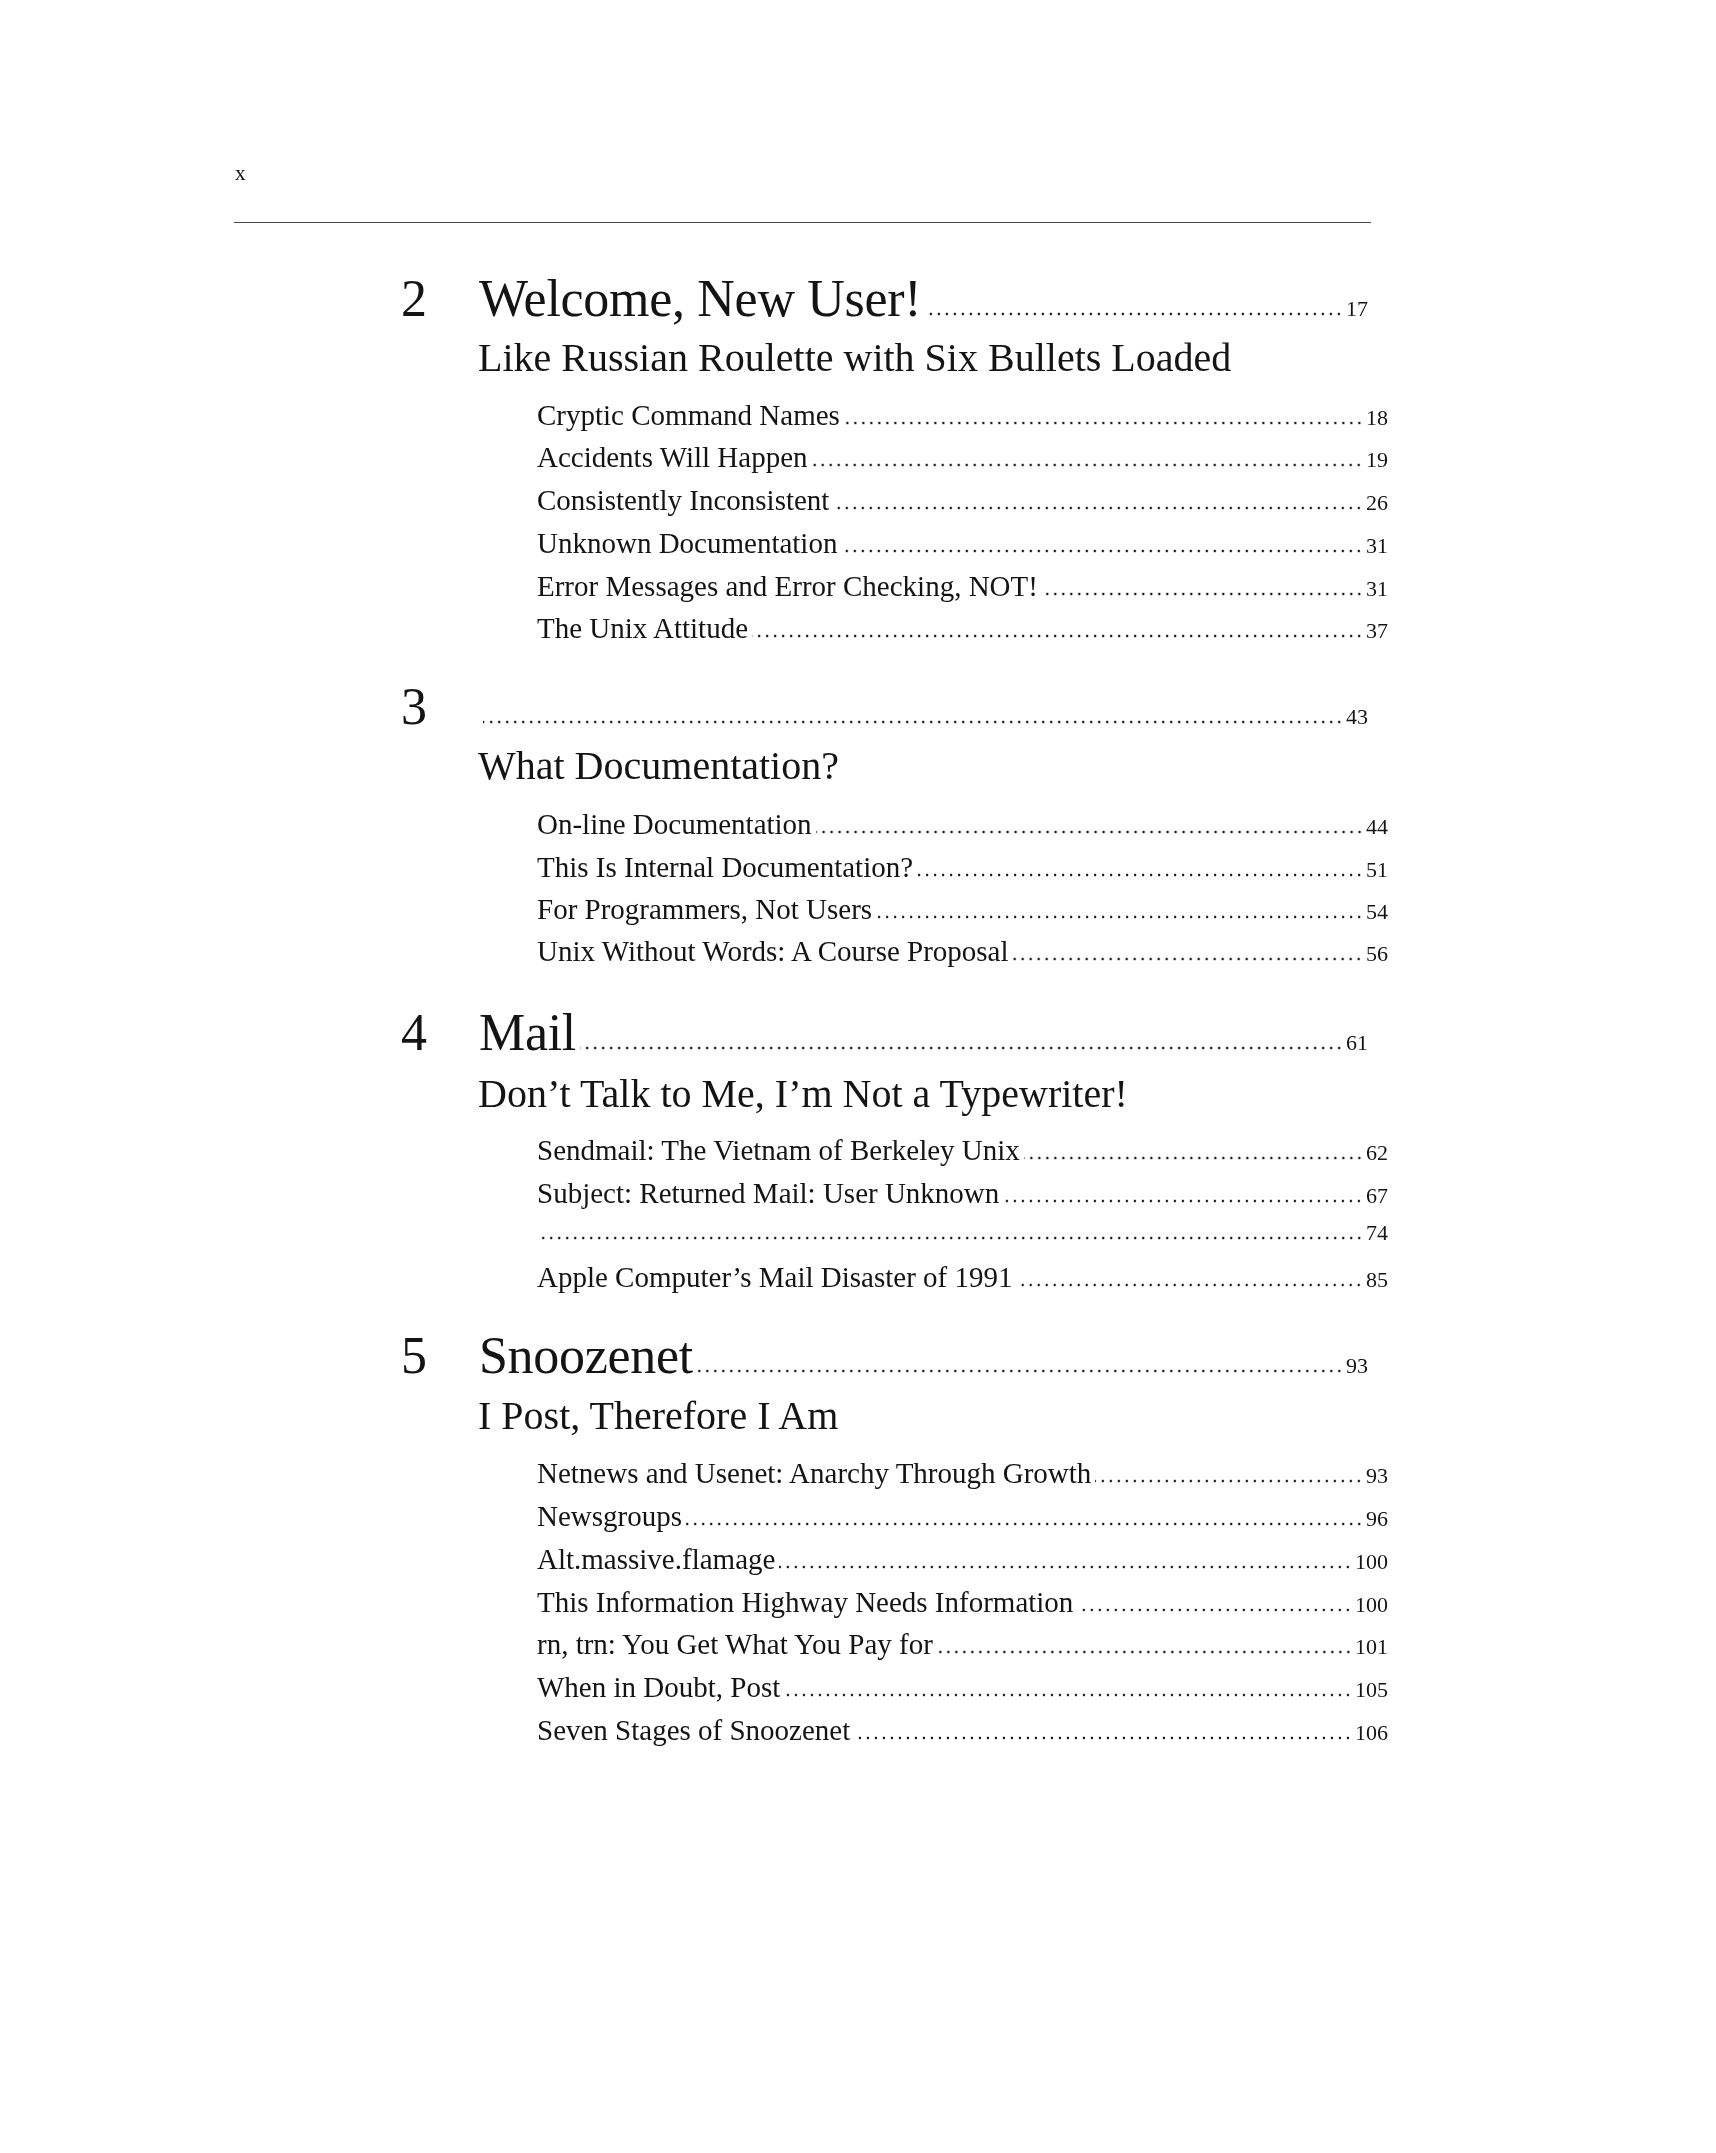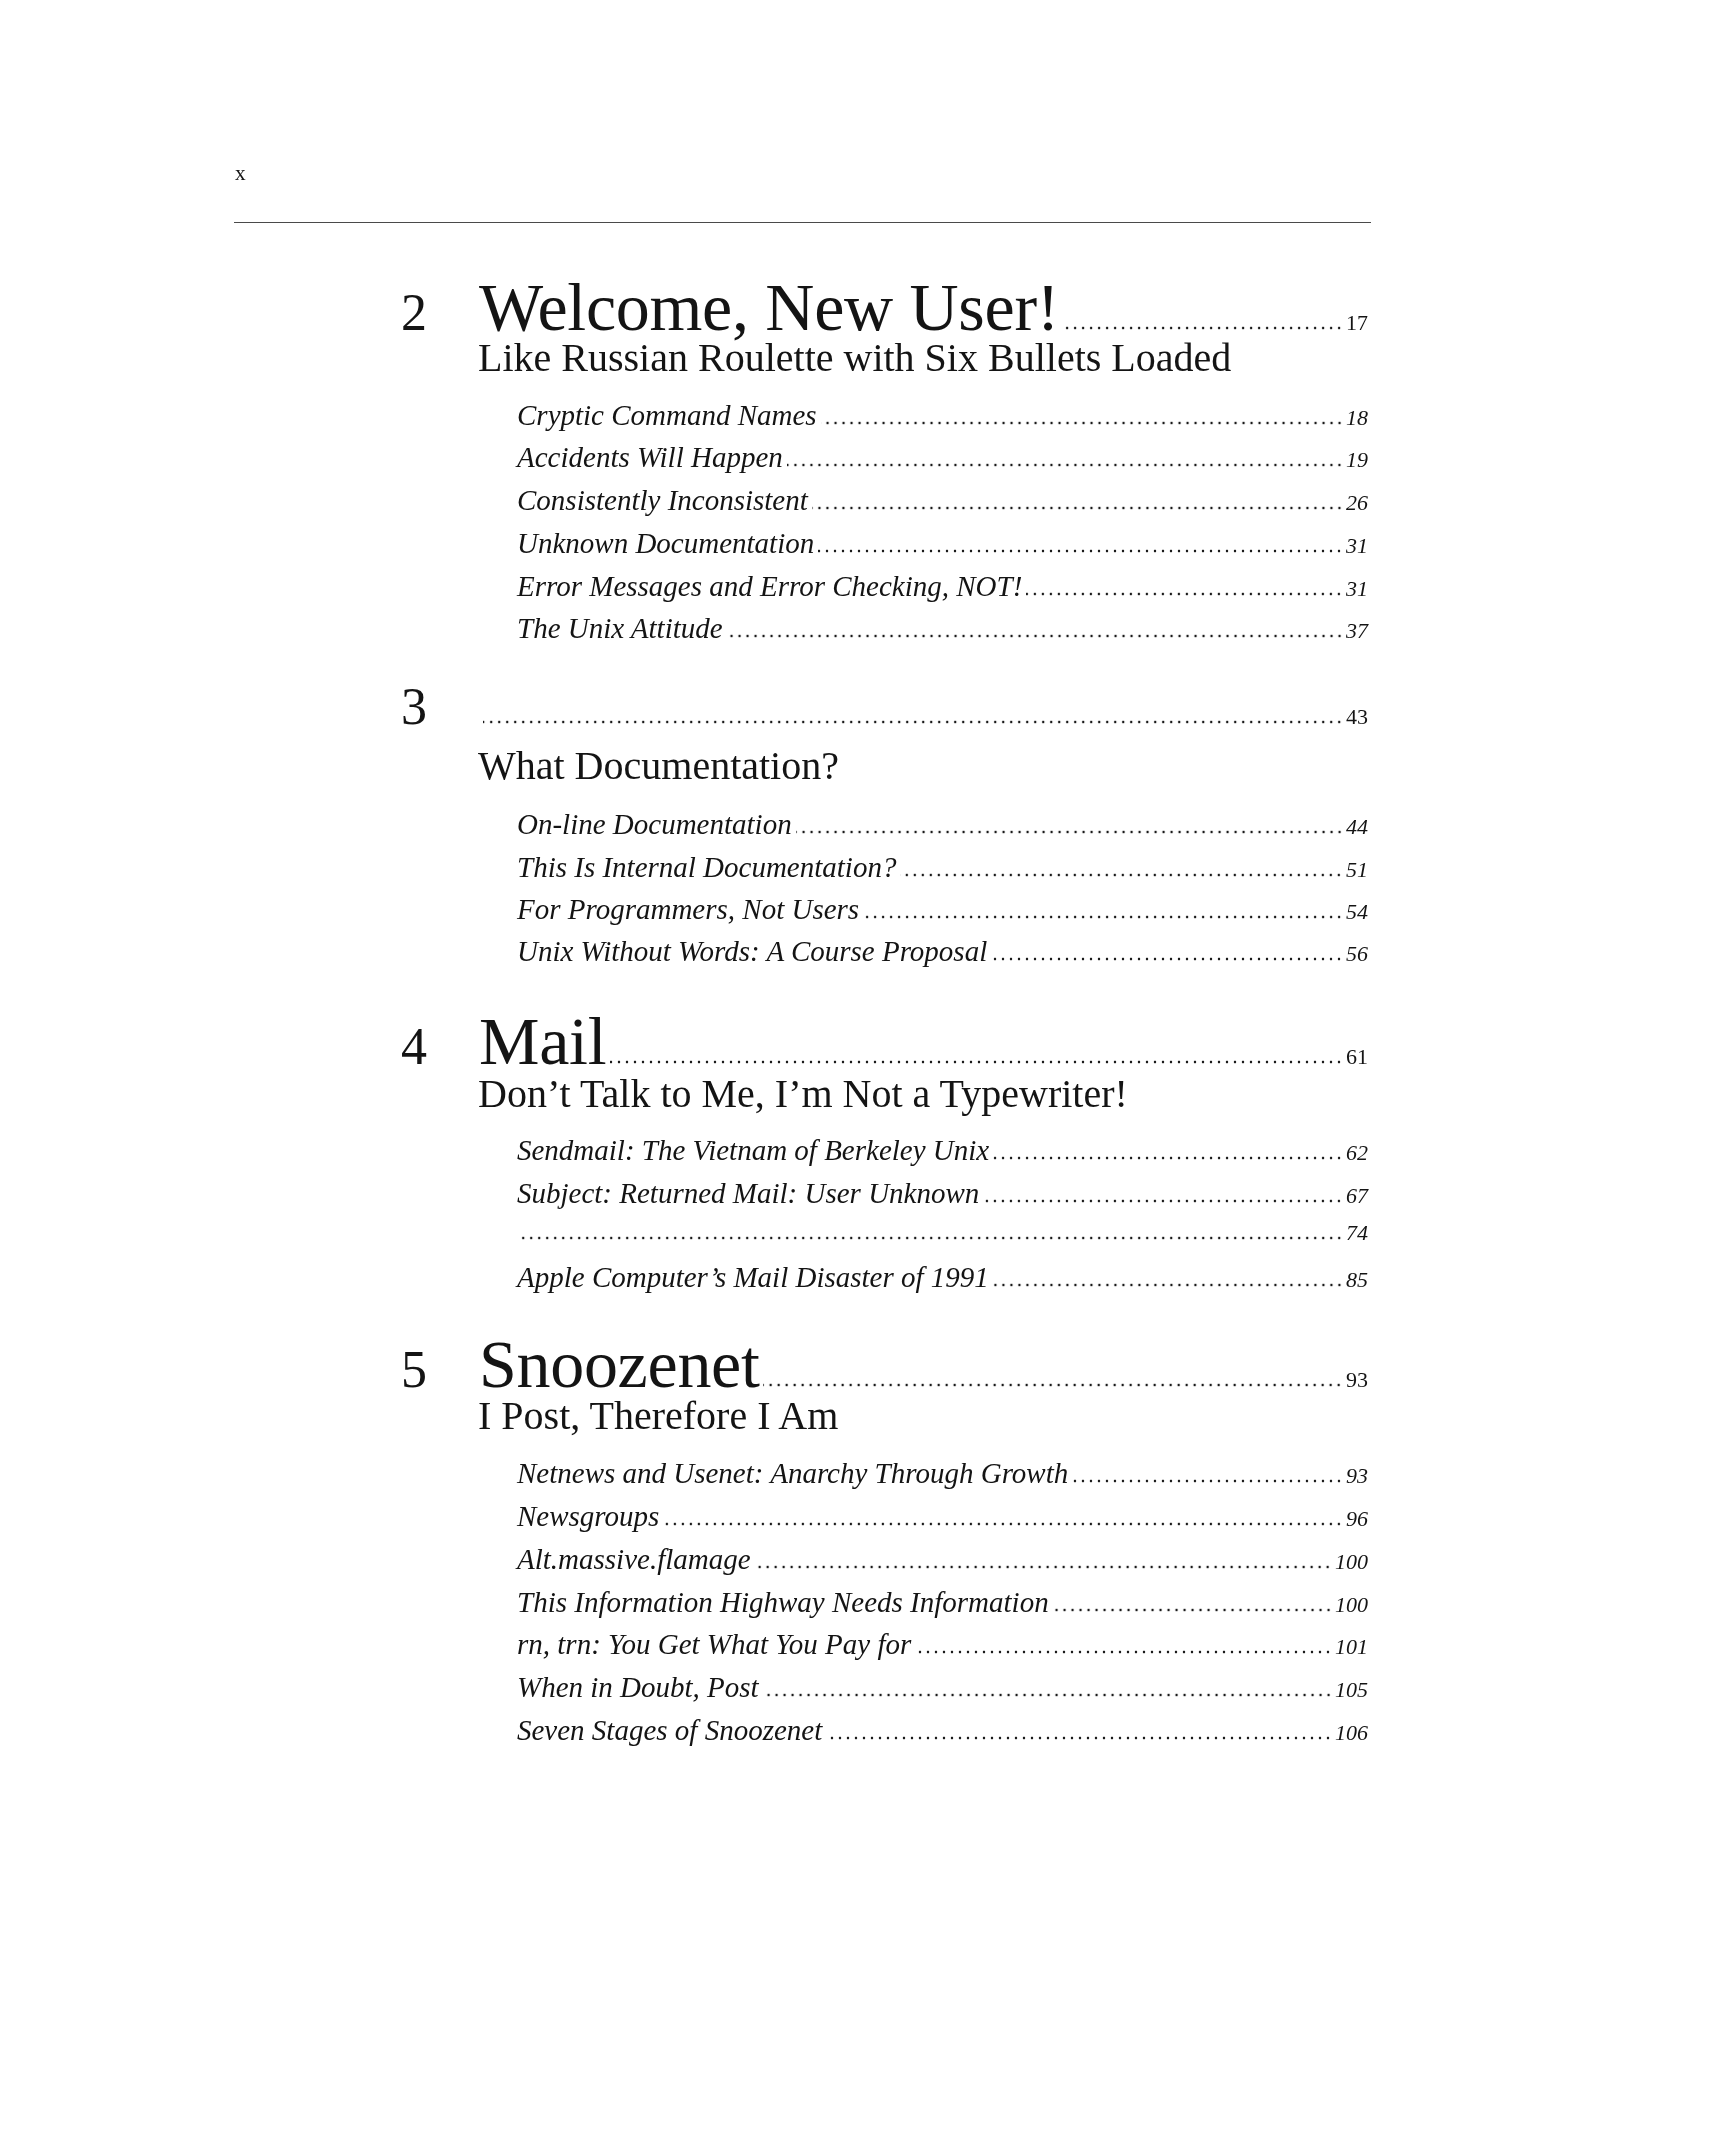--- a/index.html
+++ b/index.html
@@ -40,21 +40,21 @@
   .chapter-line {
     left: 401px;
     width: 967px;
   }
   .chapter-num {
     font-size: 52px;
     width: 78px;
     flex: none;
   }
   .chapter-title {
-    font-size: 68px;
+    font-size: 52px;
     flex: none;
     letter-spacing: -0.3px;
   }
   .leader {
     flex: 1 1 auto;
     display: inline-block;
     height: 3.9px;
     margin: 0 2.9px 0 3.9px;
     background-image: radial-gradient(circle at 50% 50%, #1a1a1a 1.3px, transparent 1.6px);
     background-size: 8px 3.9px;
@@ -67,23 +67,22 @@
     flex: none;
   }
   .subtitle {
     position: absolute;
     left: 478px;
     font-size: 40px;
     line-height: 1;
     white-space: nowrap;
   }
   .entry-line {
-    left: 517px;
+    left: 537px;
     width: 851px;
-    font-style: italic;
   }
   .entry-title {
     font-size: 29px;
     flex: none;
   }
 </style>
 </head>
 <body>
 
 <div class="page-num">x</div>

